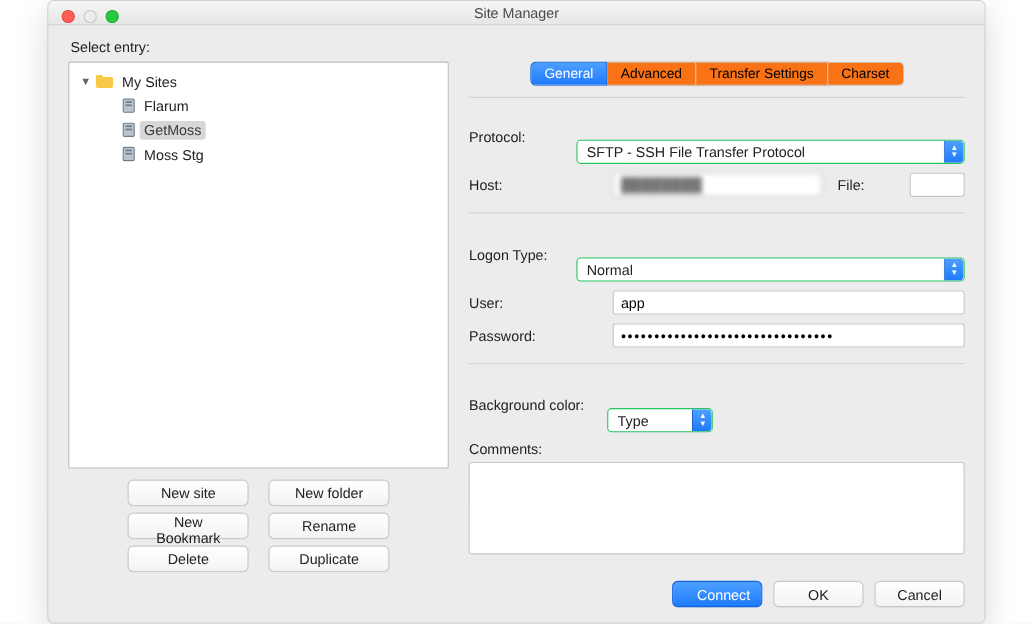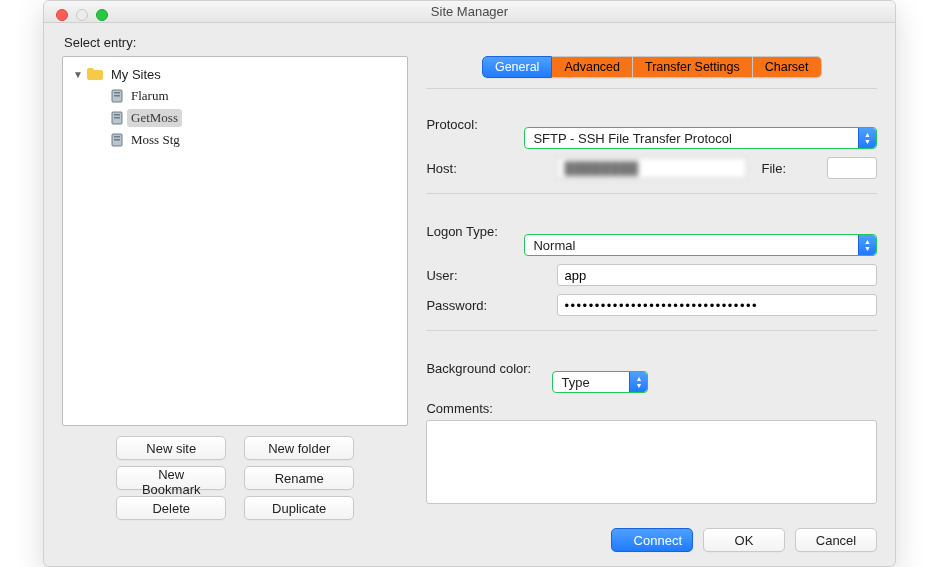--- a/index.html
+++ b/index.html
@@ -53,21 +53,21 @@
 
   .tree {
     height: 370px;
     background:#fff;
     border:1px solid #bdbdbd;
     border-radius:2px;
     padding:6px 4px;
     overflow:auto;
   }
   .tree-row { display:flex; align-items:center; height:22px; padding-left:6px; gap:4px; }
-  .tree-row.child { padding-left: 44px; font-family: Liberation Serif, serif; }
+  .tree-row.child { padding-left: 44px; }
   .tree-row .label { padding:1px 4px; border-radius:3px; }
   .tree-row.selected .label { background:#d7d7d7; color:#3a3a3a; }
   .disclosure { width:10px; color:#666; font-size:10px; }
   .folder-icon svg { display:block; }
   .server-icon svg { display:block; }
 
   .left-buttons {
     margin-top:10px;
     display:grid;
     grid-template-columns: 110px 110px;

